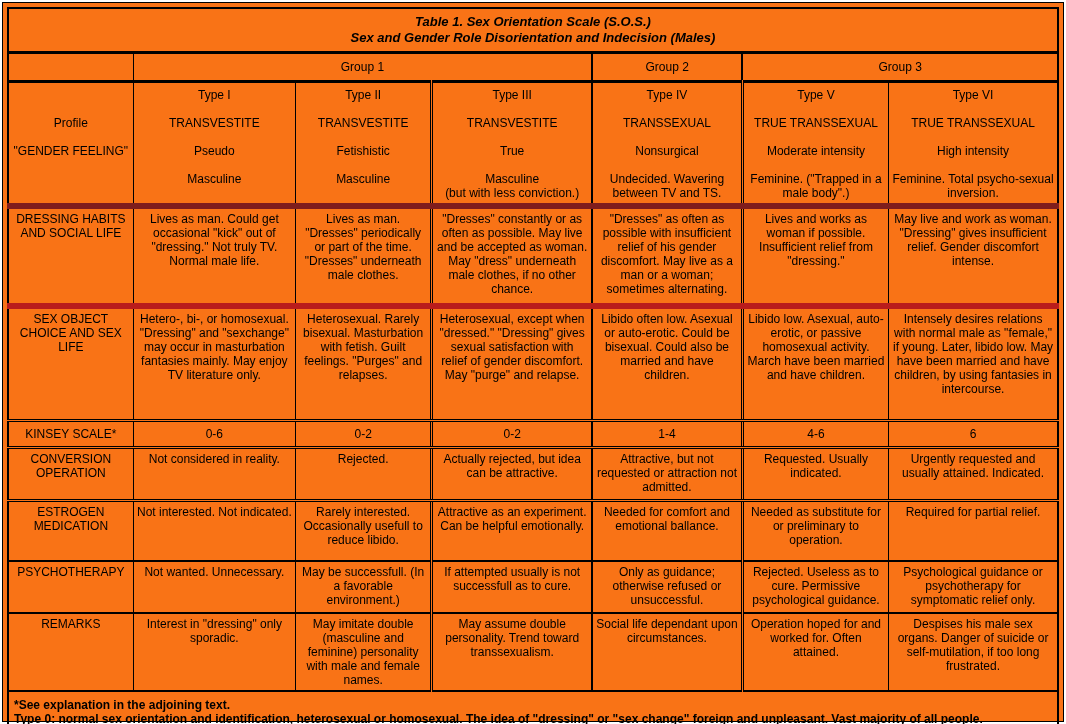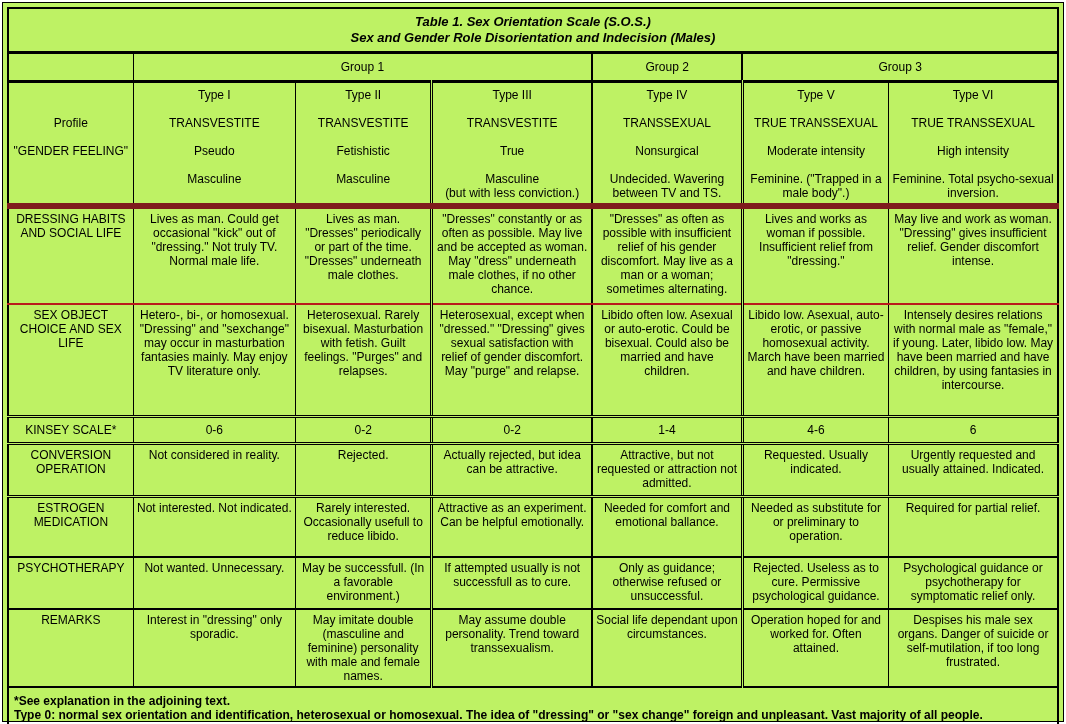--- a/index.html
+++ b/index.html
@@ -1,23 +1,23 @@
 <!DOCTYPE html>
 <html><head>
 <meta charset="utf-8">
 <style>
   html,body{margin:0;padding:0;background:#fff;color:#000;font-family:"Liberation Sans",sans-serif;}
-  .page{width:1062px;height:720px;margin:2px;border:1px solid #000;padding:4px;box-sizing:border-box;background:#bef264;}
+  .page{width:1062px;height:720px;margin:2px;border:1px solid #000;padding:4px;box-sizing:border-box;background:#f97316;}
   table.sos{width:100%;height:100%;border-collapse:collapse;border:2px solid #000;table-layout:fixed;}
   td{border:1px solid #000;font-size:12px;line-height:14px;text-align:center;vertical-align:top;padding:3px 3px;overflow:hidden;word-wrap:break-word;}
   .pre{white-space:pre-line;}
   tr.title-row td{border-bottom:3px solid #000;font-size:13px;font-weight:bold;font-style:italic;vertical-align:middle;height:36px;line-height:16px;}
   tr.group-row td{border-bottom:3px solid #000;font-weight:normal;vertical-align:middle;height:22px;padding:2px;}
   tr.profile-row td{height:110px;border-bottom:6px solid #7f1d1d;padding-top:5px;text-align:center;}
-  tr.r-dressing td{height:88px;border-bottom:2px solid #b91c1c;}
+  tr.r-dressing td{height:88px;border-bottom:6px solid #b91c1c;}
   tr.r-sexobj td{height:104px;border-bottom:3px double #000;}
   tr.r-kinsey td{height:20px;border-bottom:3px double #000;vertical-align:middle;padding:2px;}
   tr.r-conversion td{height:44px;border-bottom:3px double #000;}
   tr.r-estrogen td{height:52px;border-bottom:2px solid #000;}
   tr.r-psycho td{height:44px;border-bottom:2px solid #000;}
   tr.r-remarks td{height:68px;border-bottom:2px solid #000;}
   tr.footer-row td{border:none;text-align:left;vertical-align:middle;padding:2px 5px;height:36px;font-weight:bold;}
   .bL3d{border-left:3px double #000;}
   .bL2{border-left:2px solid #000;}
   .rowlabel{padding-left:2px;padding-right:2px;}

